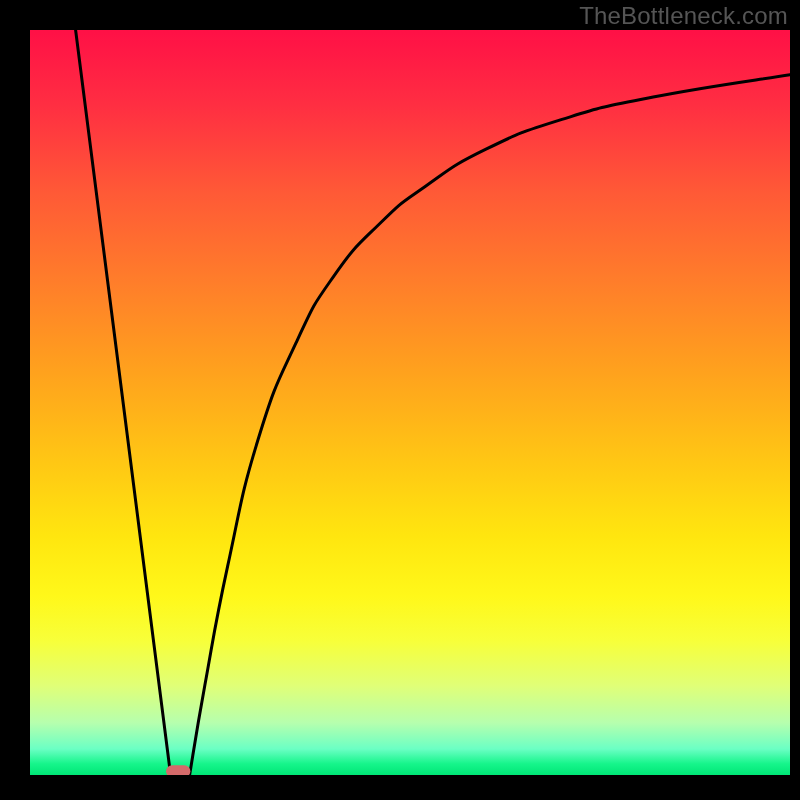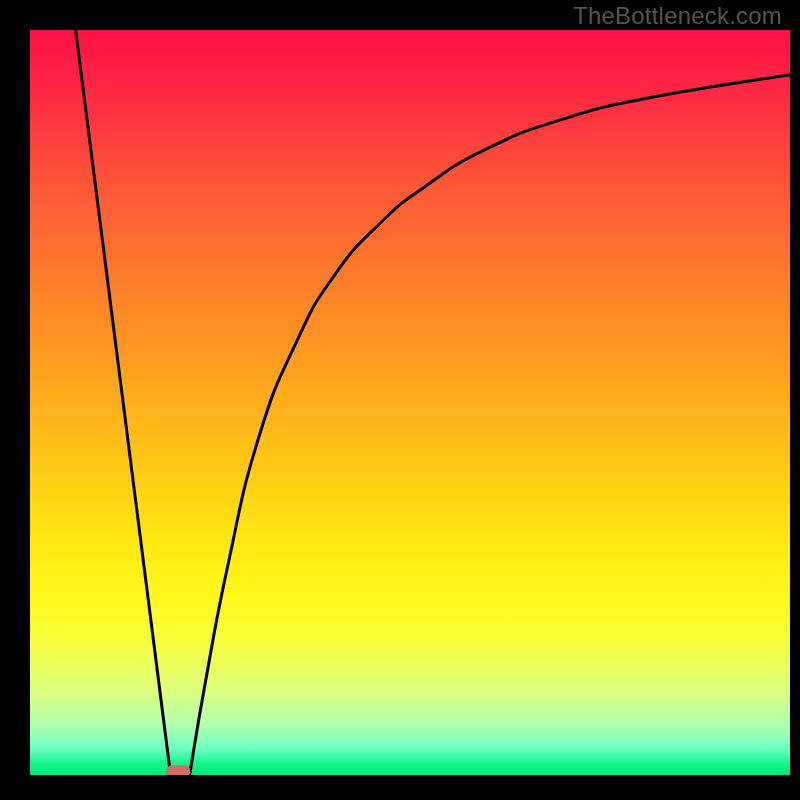--- a/index.html
+++ b/index.html
@@ -44,21 +44,21 @@
       #e0ff77 88%,
       #b6ffae 93%,
       #6bffc4 96.5%,
       #16f58b 98.5%,
       #00e676 100%
     );
   }
   .watermark {
     position: absolute;
     top: 2px;
-    right: 18px;
+    right: 12px;
     font-family: Arial, Helvetica, sans-serif;
     font-size: 24px;
     color: #555;
     user-select: none;
     letter-spacing: 0.2px;
   }
   svg.curves {
     position: absolute;
     inset: 0;
   }

